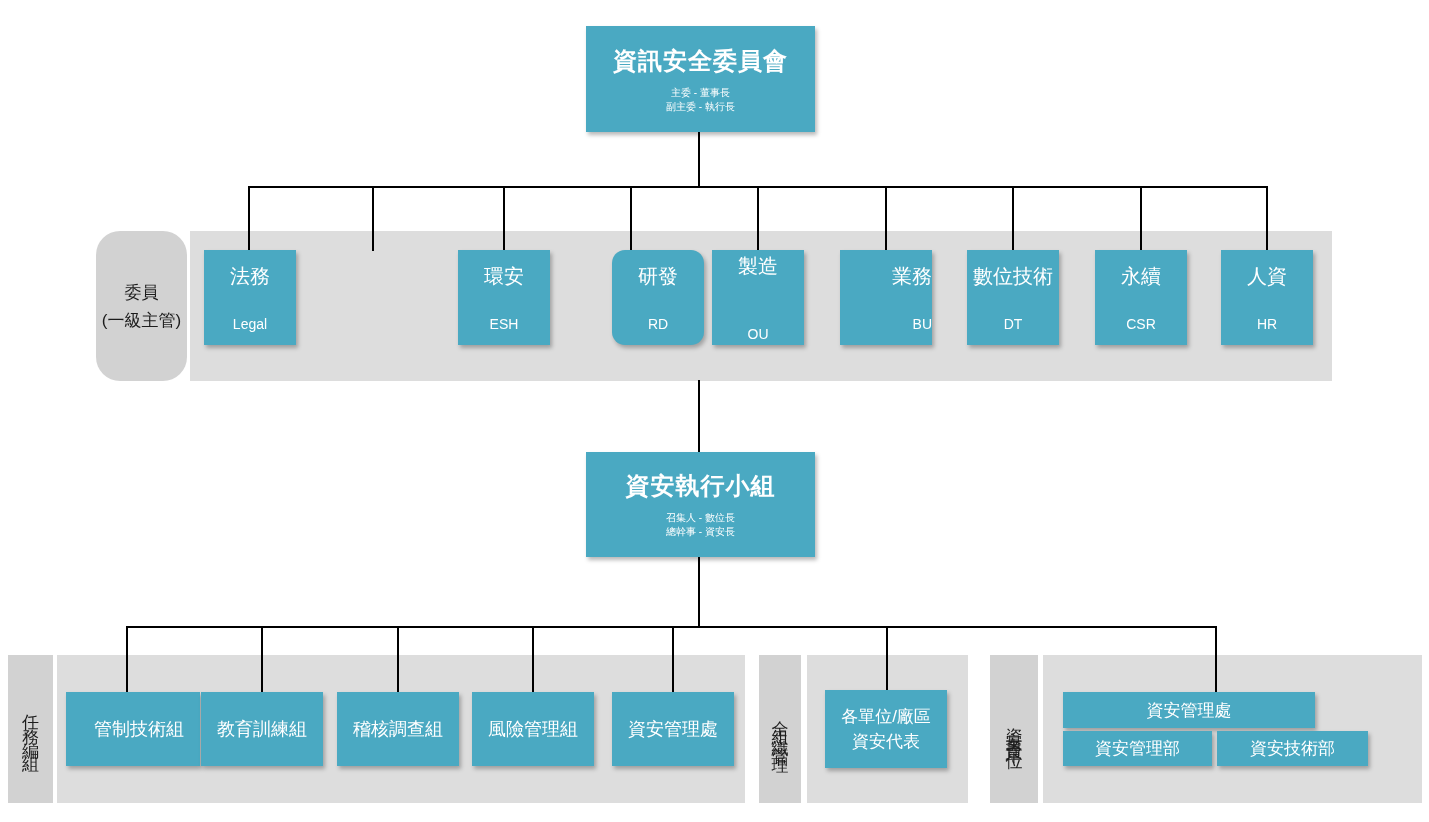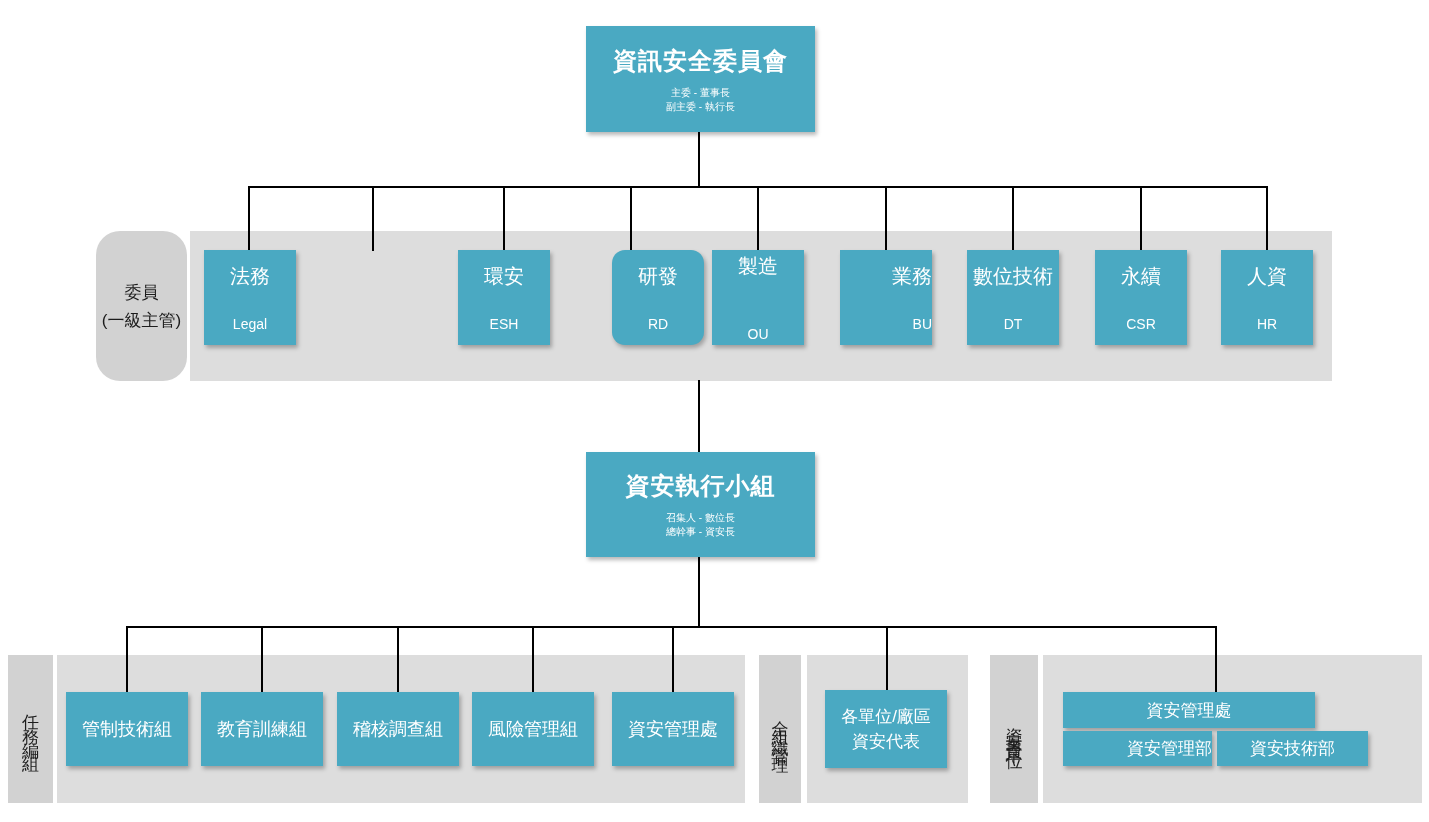--- a/index.html
+++ b/index.html
@@ -138,21 +138,21 @@
   </div>
 
   <div class="node exec-box">
     <div class="main-title">資安執行小組</div>
     <div class="main-sub">
       <div>召集人 - 數位長</div>
       <div>總幹事 - 資安長</div>
     </div>
   </div>
 
-  <div class="node mbox" style="left:66px;">
+  <div class="node mbox" style="left:66px;padding-left:12px;">
       <span>管制技術組</span>
     </div>
   <div class="node mbox" style="left:201px;">
       <span>教育訓練組</span>
     </div>
   <div class="node mbox" style="left:337px;">
       <span>稽核調查組</span>
     </div>
   <div class="node mbox" style="left:472px;">
       <span>風險管理組</span>
@@ -162,20 +162,20 @@
     </div>
 
   <div class="node rep-box">
     <div>各單位/廠區</div>
     <div>資安代表</div>
   </div>
 
   <div class="node division-box">
     <span>資安管理處</span>
   </div>
-  <div class="node dept-box" style="left:1063px; width:149px;align-items:flex-end;">
+  <div class="node dept-box" style="left:1063px; width:149px;">
     <span>資安管理部</span>
   </div>
   <div class="node dept-box" style="left:1217px; width:151px;">
     <span>資安技術部</span>
   </div>
 
 </div>
 
 </body></html>

